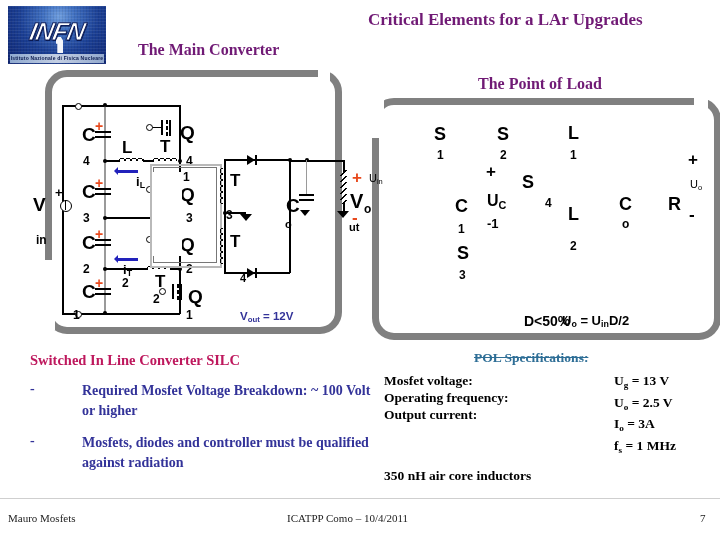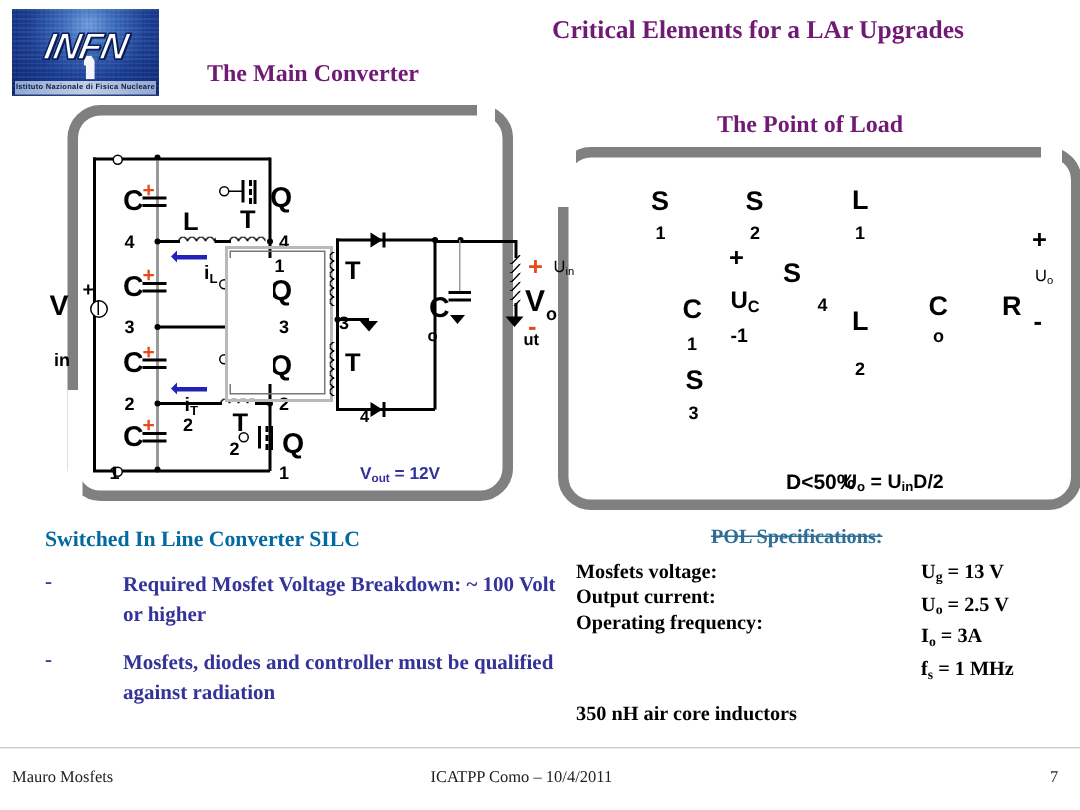--- a/index.html
+++ b/index.html
@@ -80,21 +80,21 @@
     background-image:radial-gradient(circle at 3px 7px, transparent 2.4px, #000 2.4px, #000 3.3px, transparent 3.4px);
     background-size:6px 7px;background-repeat:repeat-x;}
   .coilv{width:7px;
     background-image:radial-gradient(circle at 7px 3px, transparent 2.4px, #000 2.4px, #000 3.3px, transparent 3.4px);
     background-size:7px 6px;background-repeat:repeat-y;}
   .res{width:7px;
     background-image:linear-gradient(135deg,transparent 46%,#000 46%,#000 56%,transparent 56%);
     background-size:7px 6px;}
 
   
-  #silc-head{left:30px;top:352px;font-size:14.5px;color:#0369a1;font-weight:bold;}
+  #silc-head{left:30px;top:352px;font-size:14.5px;color:#be185d;font-weight:bold;}
   .bullet{position:absolute;color:#333399;font-weight:bold;font-size:14px;
           font-family:"Liberation Serif", serif;}
   .bullet .dash{position:absolute;left:0;top:0;}
   .bullet .txt{position:absolute;left:52px;top:0;width:300px;line-height:1.45;}
 
   #pol-head{left:474px;top:350px;font-size:13.5px;color:#2e6e96;font-weight:bold;
             text-decoration:line-through;text-decoration-color:#2e6e96;}
   .spec{position:absolute;font-family:"Liberation Serif", serif;font-weight:bold;
         font-size:13.5px;color:#000;}
   #spec-left{left:384px;top:372px;line-height:17px;}
@@ -371,23 +371,23 @@
   <span class="dash">-</span>
   <span class="txt">Required Mosfet Voltage Breakdown: ~ 100 Volt or higher</span>
 </div>
 <div class="bullet" style="left:30px;top:433px;">
   <span class="dash">-</span>
   <span class="txt">Mosfets, diodes and controller must be qualified against radiation</span>
 </div>
 
 <div class="abs" id="pol-head">POL Specifications:</div>
 <div class="spec" id="spec-left">
-  <div>Mosfets voltage:</div>
+  <div>Mosfet voltage:</div>
+  <div>Operating frequency:</div>
   <div>Output current:</div>
-  <div>Operating frequency:</div>
 </div>
 <div class="spec" id="spec-right">
   <div><span>U</span><sub>g</sub><span> = 13 V</span></div>
   <div><span>U</span><sub>o</sub><span> = 2.5 V</span></div>
   <div><span>I</span><sub>o</sub><span> = 3A</span></div>
   <div><span>f</span><sub>s</sub><span> = 1 MHz</span></div>
 </div>
 <div class="abs" id="ind-note">350 nH air core inductors</div>
 
 <div class="abs" id="footer-rule"></div>

